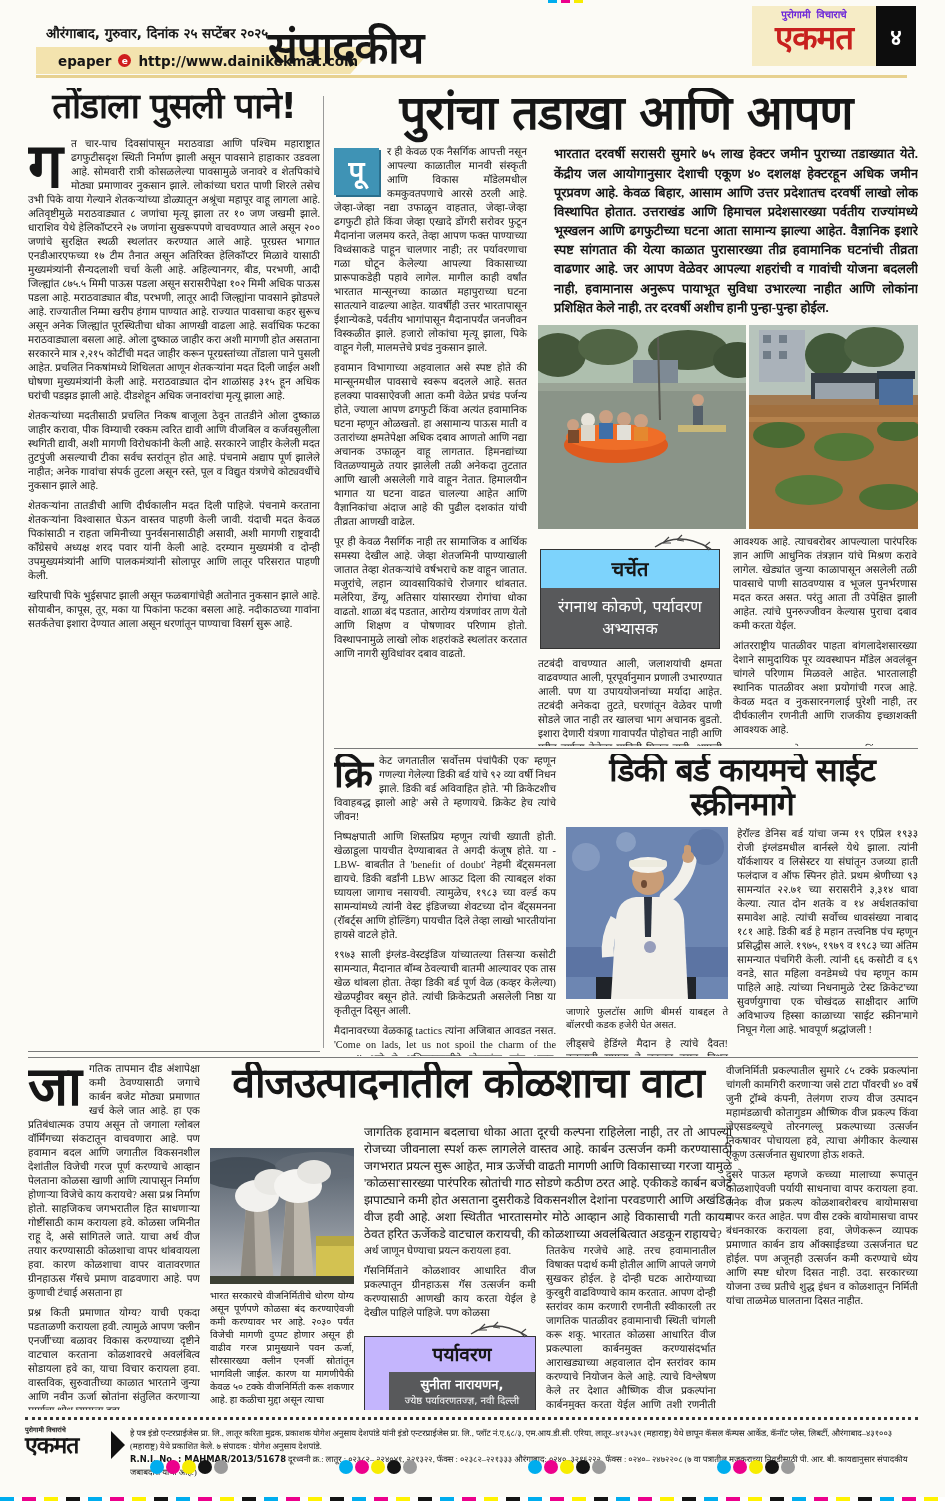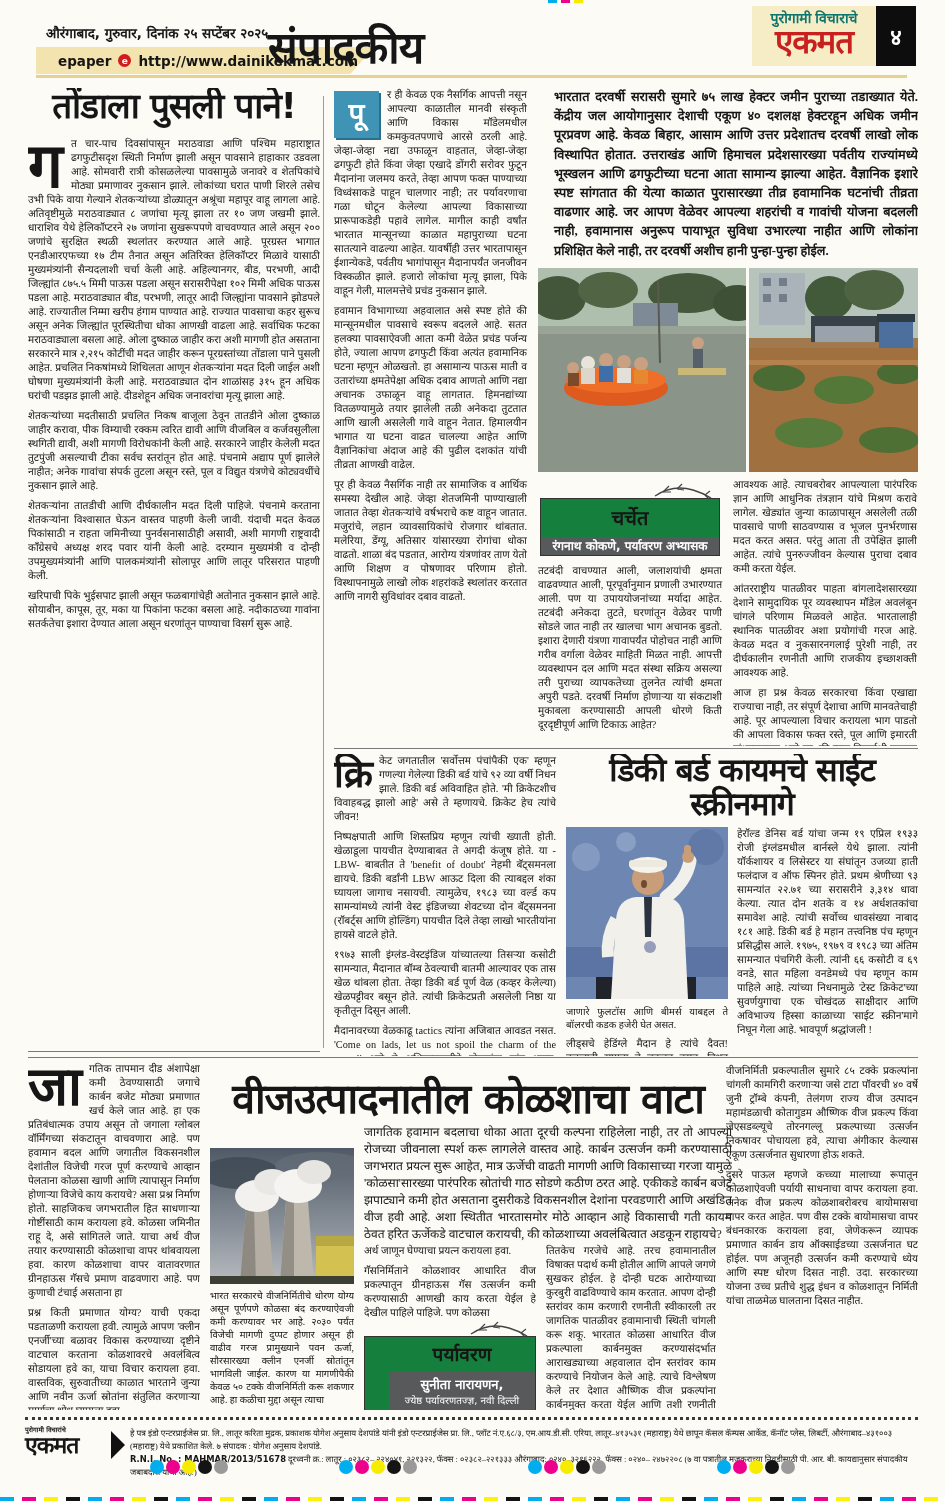--- a/index.html
+++ b/index.html
@@ -11,21 +11,21 @@
   
   .dateline{left:46px;top:24px;font-size:13.5px;font-weight:bold;font-family:"DejaVu Sans",sans-serif;}
   .epaper-strip{left:36px;top:47px;width:338px;height:27px;background:#f3e3ae;
       clip-path:polygon(0 0,100% 0,93% 100%,0 100%);display:flex;align-items:center;gap:7px;padding-left:22px;box-sizing:border-box;}
   .epaper-strip .lbl{font-family:"DejaVu Sans",sans-serif;font-weight:bold;font-size:13.5px;}
   .epaper-icon{width:13px;height:13px;border-radius:50%;background:#cf1d1d;color:#fff;display:flex;
       align-items:center;justify-content:center;font-size:9px;font-weight:bold;font-family:"DejaVu Sans",sans-serif;}
   .header-rule{left:36px;top:75px;width:871px;height:3px;background:#e7d190;}
   .section-title{left:268px;top:16px;font-size:44px;font-weight:700;font-family:"DejaVu Sans",sans-serif;letter-spacing:-1px;}
   .masthead{left:752px;top:6px;width:124px;height:60px;background:#f6ecc6;text-align:center;padding-top:5px;box-sizing:border-box;}
-  .masthead .tag{color:#0f766e;font-weight:bold;font-size:14px;font-family:Liberation Sans, sans-serif;line-height:1;}
+  .masthead .tag{color:#6d28d9;font-weight:bold;font-size:10px;font-family:Liberation Mono, monospace;line-height:1;}
   .masthead .name{color:#c8201e;font-weight:900;font-size:33px;font-family:"DejaVu Sans",sans-serif;line-height:1.05;letter-spacing:-1px;}
   .pageno{left:876px;top:6px;width:40px;height:60px;background:#0d0d0d;color:#fff;display:flex;
       align-items:center;justify-content:center;font-size:22px;font-weight:bold;}
   .top-marks{left:548px;top:0;display:flex;gap:4px;}
   .top-marks i{width:9px;height:3px;display:block;}
   
   .headline{font-family:"DejaVu Sans",sans-serif;font-weight:900;letter-spacing:-1px;line-height:1.05;}
   .body-txt{font-size:10.3px;line-height:1.36;}
   .dropcap{float:left;font-weight:bold;font-family:"DejaVu Sans",sans-serif;}
   .v-divider{left:323px;top:96px;width:1px;height:952px;background:#9a9a9a;}
@@ -42,48 +42,48 @@
   .a2-colA{width:193px;}
   .dropcap-box{float:left;width:45px;height:47px;background:#3f93b5;color:#fff;display:flex;align-items:center;
       justify-content:center;font-size:28px;font-weight:bold;font-family:"DejaVu Sans",sans-serif;margin:3px 8px 2px 0;
       box-shadow:2px 2px 0 #2b6f8d;}
   .a2-right{width:380px;}
   .a2-intro{font-size:12.8px;font-weight:bold;line-height:1.5;margin-bottom:7px;margin-left:16px;}
   .a2-photos{display:flex;gap:3px;height:204px;margin-bottom:6px;}
   .a2-photos svg{display:block;}
   .a2-below{display:flex;gap:11px;}
   .a2-colB,.a2-colC{width:184px;}
-  .disc-box{border:1.5px solid #333;margin:20px 2px 8px 2px;position:relative;background:#15803d;}
+  .disc-box{border:1.5px solid #333;margin:14px 2px 8px 2px;position:relative;background:#7dd3fc;}
   .disc-box .ttl{text-align:center;font-size:20px;font-weight:900;font-family:"DejaVu Sans",sans-serif;padding:6px 0 5px;}
   .bar-dark{background:#58595b;color:#fff;text-align:center;font-family:"DejaVu Sans",sans-serif;}
-  .disc-box .bar-dark{font-size:12px;font-weight:bold;padding:1px 2px;}
+  .disc-box .bar-dark{font-size:16px;font-weight:normal;padding:8px 2px;}
   .branch{position:absolute;top:-17px;right:6px;}
   .rule-a2{left:334px;top:748px;width:584px;}
   
   .a3{left:334px;top:754px;width:584px;height:302px;overflow:hidden;display:flex;gap:10px;}
   .a3-colL{width:222px;}
   .a3 .dropcap{font-size:38px;line-height:36px;padding:2px 6px 0 0;}
   .a3-right{width:352px;}
   .a3 .headline{font-size:32px;text-align:center;margin-bottom:6px;}
   .a3-row{display:flex;gap:9px;}
   .a3-colM{width:162px;}
   .a3-colR{width:181px;}
   .a3-caption{font-size:9.8px;line-height:1.3;margin:3px 0 5px;}
   
   .rule-a4{left:28px;top:1057px;width:890px;}
   .a4{left:28px;top:1062px;width:890px;height:348px;overflow:hidden;}
-  .a4 .headline{position:absolute;left:180px;top:16px;width:520px;font-size:41px;text-align:center;}
+  .a4 .headline{position:absolute;left:180px;top:0;width:520px;font-size:41px;text-align:center;}
   .a4-col1{position:absolute;left:0;top:0;width:172px;height:348px;overflow:hidden;}
   .a4 .dropcap{font-size:54px;line-height:44px;padding:3px 7px 0 0;}
   .a4-photo{position:absolute;left:182px;top:86px;width:144px;height:136px;}
   .a4-col2{position:absolute;left:182px;top:228px;width:144px;height:120px;overflow:hidden;font-size:9.6px;}
   .a4-intro{position:absolute;left:336px;top:62px;width:368px;height:118px;overflow:hidden;
       font-size:12px;line-height:1.42;font-weight:500;}
   .a4-col3{position:absolute;left:336px;top:182px;width:172px;height:166px;overflow:hidden;}
-  .env-box{border:1.5px solid #333;margin:16px 0 6px 0;position:relative;background:#15803d;padding-left:24px;}
+  .env-box{border:1.5px solid #333;margin:16px 0 6px 0;position:relative;background:#c4b5fd;padding-left:24px;}
   .env-box .ttl{text-align:center;font-size:19px;font-weight:900;font-family:"DejaVu Sans",sans-serif;padding:5px 0 4px;}
   .env-box .bar-dark{padding:4px 2px 5px;}
   .env-box .l1{font-size:13px;font-weight:bold;}
   .env-box .l2{font-size:10px;}
   .a4-col4{position:absolute;left:518px;top:182px;width:170px;height:166px;overflow:hidden;}
   .a4-col5{position:absolute;left:698px;top:2px;width:192px;height:346px;overflow:hidden;}
   
   .f-dotrule{left:25px;top:1417px;width:893px;border-top:3px dotted #3a3a3a;}
   .f-logo{left:25px;top:1425px;width:100px;}
   .f-logo .tag{font-size:6.5px;font-weight:bold;font-family:"DejaVu Sans",sans-serif;}
@@ -127,20 +127,21 @@
     <p><span class="dropcap">ग</span><span>त चार-पाच दिवसांपासून मराठवाडा आणि पश्चिम महाराष्ट्रात ढगफुटीसदृश स्थिती निर्माण झाली असून पावसाने हाहाकार उडवला आहे. सोमवारी रात्री कोसळलेल्या पावसामुळे जनावरे व शेतपिकांचे मोठ्या प्रमाणावर नुकसान झाले. लोकांच्या घरात पाणी शिरले तसेच उभी पिके वाया गेल्याने शेतकऱ्यांच्या डोळ्यातून अश्रूंचा महापूर वाहू लागला आहे. अतिवृष्टीमुळे मराठवाड्यात ८ जणांचा मृत्यू झाला तर १० जण जखमी झाले. धाराशिव येथे हेलिकॉप्टरने २७ जणांना सुखरूपपणे वाचवण्यात आले असून २०० जणांचे सुरक्षित स्थळी स्थलांतर करण्यात आले आहे. पूरग्रस्त भागात एनडीआरएफच्या १७ टीम तैनात असून अतिरिक्त हेलिकॉप्टर मिळावे यासाठी मुख्यमंत्र्यांनी सैन्यदलाशी चर्चा केली आहे. अहिल्यानगर, बीड, परभणी, आदी जिल्ह्यांत ८७५.५ मिमी पाऊस पडला असून सरासरीपेक्षा १०२ मिमी अधिक पाऊस पडला आहे. मराठवाड्यात बीड, परभणी, लातूर आदी जिल्ह्यांना पावसाने झोडपले आहे. राज्यातील निम्मा खरीप हंगाम पाण्यात आहे. राज्यात पावसाचा कहर सुरूच असून अनेक जिल्ह्यांत पूरस्थितीचा धोका आणखी वाढला आहे. सर्वाधिक फटका मराठवाड्याला बसला आहे. ओला दुष्काळ जाहीर करा अशी मागणी होत असताना सरकारने मात्र २,२१५ कोटींची मदत जाहीर करून पूरग्रस्तांच्या तोंडाला पाने पुसली आहेत. प्रचलित निकषांमध्ये शिथिलता आणून शेतकऱ्यांना मदत दिली जाईल अशी घोषणा मुख्यमंत्र्यांनी केली आहे. मराठवाड्यात दोन शाळांसह ३१५ हून अधिक घरांची पडझड झाली आहे. दीडशेहून अधिक जनावरांचा मृत्यू झाला आहे.</span></p>
     <p>शेतकऱ्यांच्या मदतीसाठी प्रचलित निकष बाजूला ठेवून तातडीने ओला दुष्काळ जाहीर करावा, पीक विम्याची रक्कम त्वरित द्यावी आणि वीजबिल व कर्जवसुलीला स्थगिती द्यावी, अशी मागणी विरोधकांनी केली आहे. सरकारने जाहीर केलेली मदत तुटपुंजी असल्याची टीका सर्वच स्तरांतून होत आहे. पंचनामे अद्याप पूर्ण झालेले नाहीत; अनेक गावांचा संपर्क तुटला असून रस्ते, पूल व विद्युत यंत्रणेचे कोट्यवधींचे नुकसान झाले आहे.</p>
     <p>शेतकऱ्यांना तातडीची आणि दीर्घकालीन मदत दिली पाहिजे. पंचनामे करताना शेतकऱ्यांना विश्वासात घेऊन वास्तव पाहणी केली जावी. यंदाची मदत केवळ पिकांसाठी न राहता जमिनीच्या पुनर्वसनासाठीही असावी, अशी मागणी राष्ट्रवादी काँग्रेसचे अध्यक्ष शरद पवार यांनी केली आहे. दरम्यान मुख्यमंत्री व दोन्ही उपमुख्यमंत्र्यांनी आणि पालकमंत्र्यांनी सोलापूर आणि लातूर परिसरात पाहणी केली.</p>
     <p>खरिपाची पिके भुईसपाट झाली असून फळबागांचेही अतोनात नुकसान झाले आहे. सोयाबीन, कापूस, तूर, मका या पिकांना फटका बसला आहे. नदीकाठच्या गावांना सतर्कतेचा इशारा देण्यात आला असून धरणांतून पाण्याचा विसर्ग सुरू आहे.</p>
   </div>
 </div>
 <div class="abs hrule a1-rule"></div>
 <div class="abs v-divider"></div>
 
 <div class="abs a2">
+  <div class="headline">पुरांचा तडाखा आणि आपण</div>
   <div class="a2-grid">
     <div class="a2-colA body-txt just">
       <p><span class="dropcap-box">पू</span><span>र ही केवळ एक नैसर्गिक आपत्ती नसून आपल्या काळातील मानवी संस्कृती आणि विकास मॉडेलमधील कमकुवतपणाचे आरसे ठरली आहे. जेव्हा-जेव्हा नद्या उफाळून वाहतात, जेव्हा-जेव्हा ढगफुटी होते किंवा जेव्हा एखादे डोंगरी सरोवर फुटून मैदानांना जलमय करते, तेव्हा आपण फक्त पाण्याच्या विध्वंसाकडे पाहून चालणार नाही; तर पर्यावरणाचा गळा घोटून केलेल्या आपल्या विकासाच्या प्रारूपाकडेही पहावे लागेल. मागील काही वर्षांत भारतात मान्सूनच्या काळात महापुराच्या घटना सातत्याने वाढल्या आहेत. यावर्षीही उत्तर भारतापासून ईशान्येकडे, पर्वतीय भागांपासून मैदानापर्यंत जनजीवन विस्कळीत झाले. हजारो लोकांचा मृत्यू झाला, पिके वाहून गेली, मालमत्तेचे प्रचंड नुकसान झाले.</span></p>
       <p>हवामान विभागाच्या अहवालात असे स्पष्ट होते की मान्सूनमधील पावसाचे स्वरूप बदलले आहे. सतत हलक्या पावसाऐवजी आता कमी वेळेत प्रचंड पर्जन्य होते, ज्याला आपण ढगफुटी किंवा अत्यंत हवामानिक घटना म्हणून ओळखतो. हा असामान्य पाऊस माती व उतारांच्या क्षमतेपेक्षा अधिक दबाव आणतो आणि नद्या अचानक उफाळून वाहू लागतात. हिमनद्यांच्या वितळण्यामुळे तयार झालेली तळी अनेकदा तुटतात आणि खाली असलेली गावे वाहून नेतात. हिमालयीन भागात या घटना वाढत चालल्या आहेत आणि वैज्ञानिकांचा अंदाज आहे की पुढील दशकांत यांची तीव्रता आणखी वाढेल.</p>
       <p>पूर ही केवळ नैसर्गिक नाही तर सामाजिक व आर्थिक समस्या देखील आहे. जेव्हा शेतजमिनी पाण्याखाली जातात तेव्हा शेतकऱ्यांचे वर्षभराचे कष्ट वाहून जातात. मजुरांचे, लहान व्यावसायिकांचे रोजगार थांबतात. मलेरिया, डेंग्यू, अतिसार यांसारख्या रोगांचा धोका वाढतो. शाळा बंद पडतात, आरोग्य यंत्रणांवर ताण येतो आणि शिक्षण व पोषणावर परिणाम होतो. विस्थापनामुळे लाखो लोक शहरांकडे स्थलांतर करतात आणि नागरी सुविधांवर दबाव वाढतो.</p>
     </div>
     <div class="a2-right">
       <div class="a2-intro just">भारतात दरवर्षी सरासरी सुमारे ७५ लाख हेक्टर जमीन पुराच्या तडाख्यात येते. केंद्रीय जल आयोगानुसार देशाची एकूण ४० दशलक्ष हेक्टरहून अधिक जमीन पूरप्रवण आहे. केवळ बिहार, आसाम आणि उत्तर प्रदेशातच दरवर्षी लाखो लोक विस्थापित होतात. उत्तराखंड आणि हिमाचल प्रदेशसारख्या पर्वतीय राज्यांमध्ये भूस्खलन आणि ढगफुटीच्या घटना आता सामान्य झाल्या आहेत. वैज्ञानिक इशारे स्पष्ट सांगतात की येत्या काळात पुरासारख्या तीव्र हवामानिक घटनांची तीव्रता वाढणार आहे. जर आपण वेळेवर आपल्या शहरांची व गावांची योजना बदलली नाही, हवामानास अनुरूप पायाभूत सुविधा उभारल्या नाहीत आणि लोकांना प्रशिक्षित केले नाही, तर दरवर्षी अशीच हानी पुन्हा-पुन्हा होईल.</div>
       <div class="a2-photos">
         <svg width="208" height="204" viewBox="0 0 208 204">

